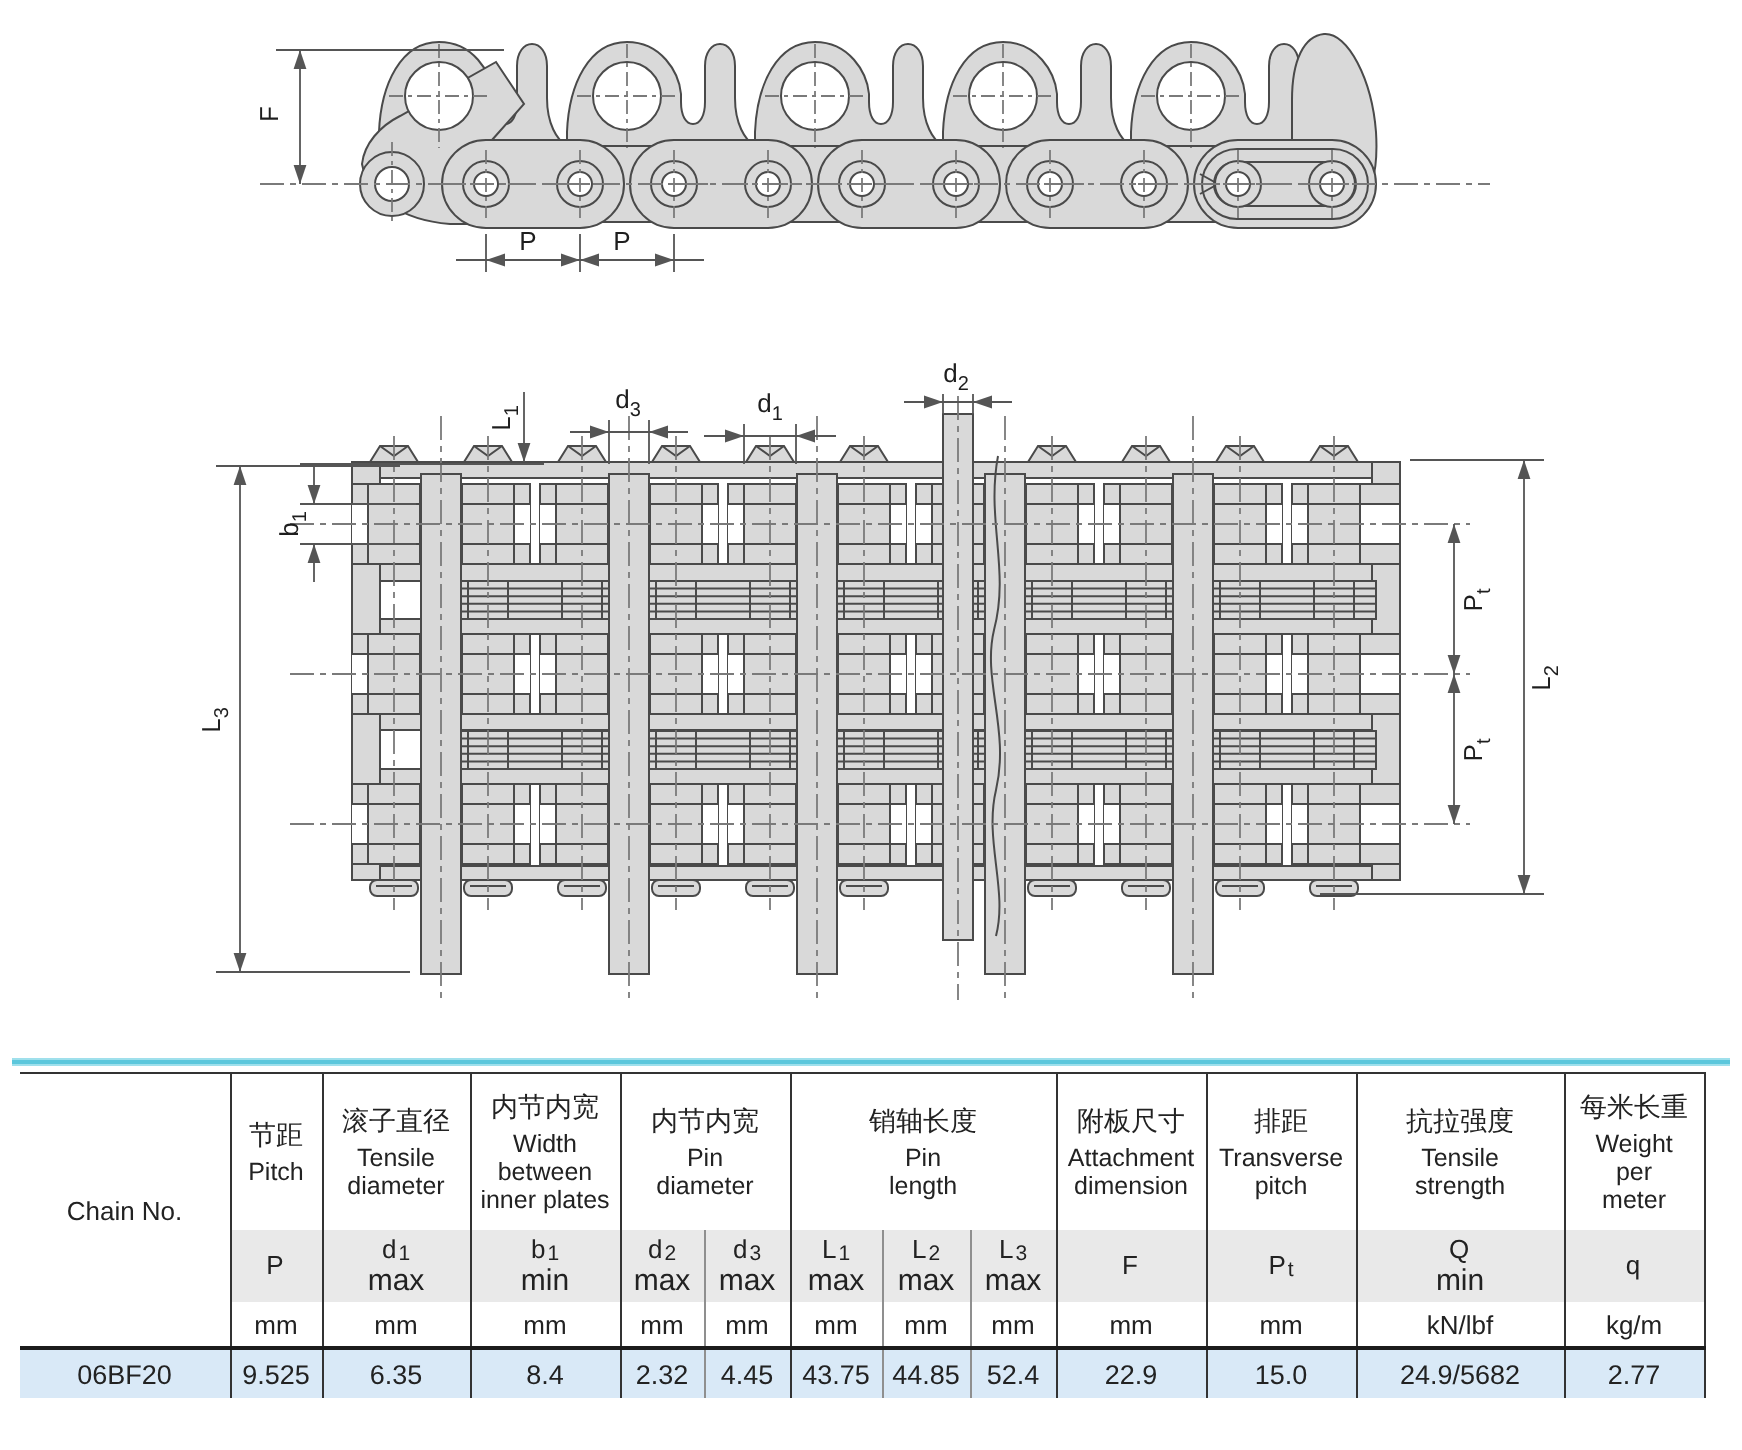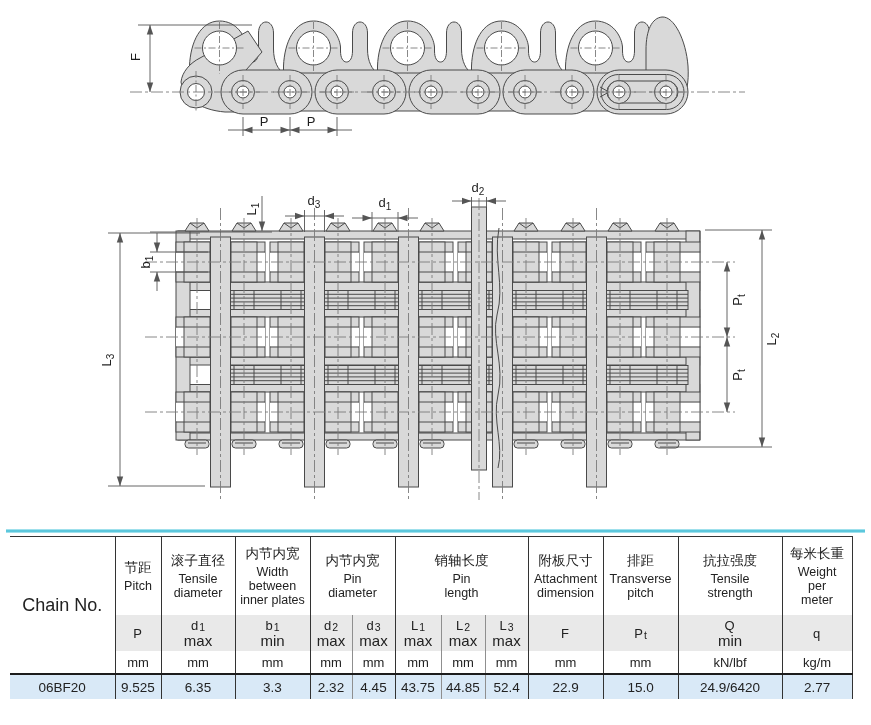--- a/index.html
+++ b/index.html
@@ -26,21 +26,21 @@
   table.spec{position:absolute;left:10px;top:536px;width:842px;border-collapse:collapse;
              table-layout:fixed;border-top:1px solid #333;}
   table.spec td{padding:0 2px;text-align:center;vertical-align:middle;overflow:hidden;}
   .bl{border-left:1px solid #333;}
   .blg{border-left:1.5px solid #8f8f8f;}
   .br{border-right:1px solid #333;}
   .r1 td{height:78px;}
   .r2 td{height:36px;background:#e9e9e9;}
   .r3 td{height:22px;margin-top:41px;}
   .r4 td{height:24px;background:#d9e9f7;border-top:2px solid #1c1c1c;font-size:13.5px;}
-  .chain-hd{background:#fff !important;font-size:18px;}
+  .chain-hd{background:#fff !important;font-size:13px;}
   .cn{font-size:13.5px;margin-bottom:2px;}
   .en{font-size:12.5px;line-height:1.12;white-space:pre-line;}
   .sym{font-size:13px;}
   .sym .ss{font-size:10.5px;vertical-align:-1px;margin-left:1px;}
   .qual{font-size:15px;line-height:1.05;}
   .unit{font-size:13px;}
 </style>
 </head>
 <body>
 
@@ -445,27 +445,27 @@
       <td class="blg unit">mm</td>
       <td class="bl unit">mm</td>
       <td class="bl unit">mm</td>
       <td class="bl unit">kN/lbf</td>
       <td class="bl br unit">kg/m</td>
     </tr>
     <tr class="r4">
       <td>06BF20</td>
       <td class="bl">9.525</td>
       <td class="bl">6.35</td>
-      <td class="bl">3.3</td>
+      <td class="bl">8.4</td>
       <td class="bl">2.32</td>
       <td class="blg">4.45</td>
       <td class="bl">43.75</td>
       <td class="blg">44.85</td>
       <td class="blg">52.4</td>
       <td class="bl">22.9</td>
       <td class="bl">15.0</td>
-      <td class="bl">24.9/6420</td>
+      <td class="bl">24.9/5682</td>
       <td class="bl br">2.77</td>
     </tr>
   </tbody>
     </table>
 
 </div>
 
 </body></html>

